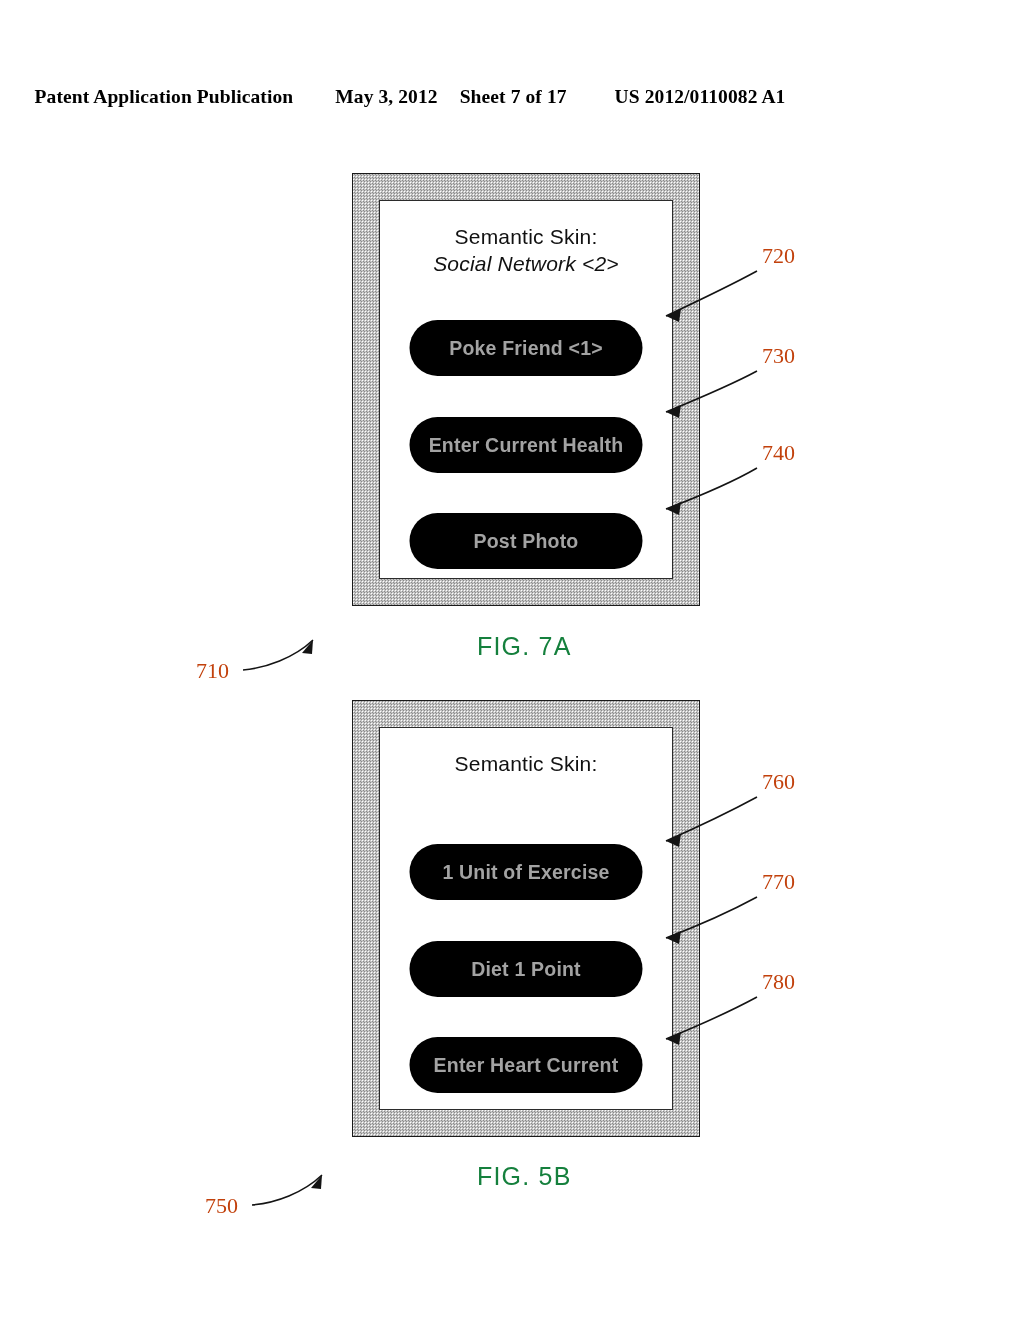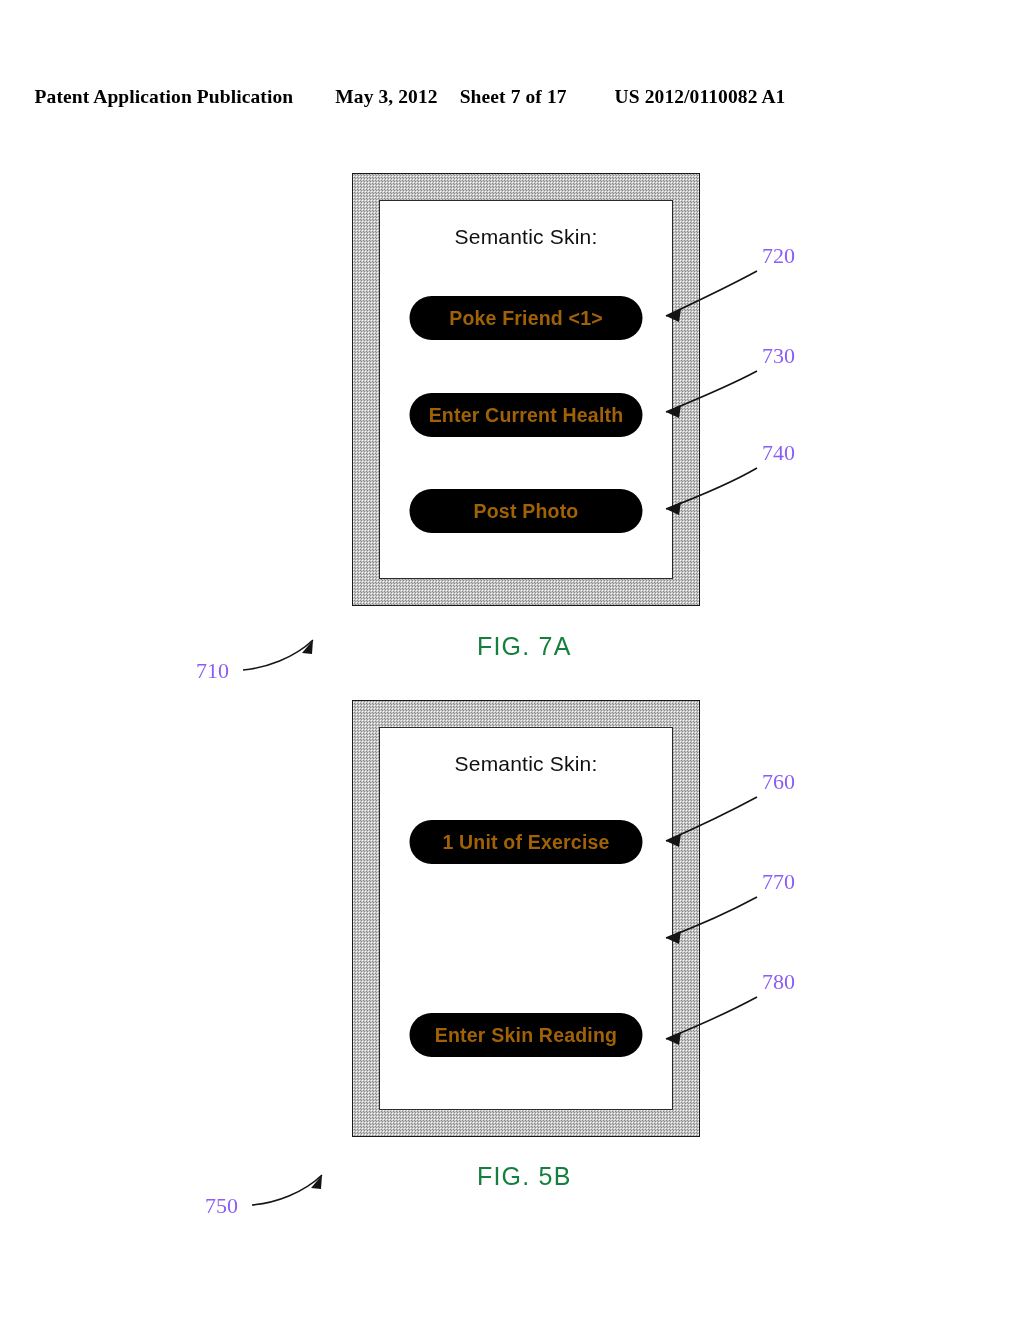--- a/index.html
+++ b/index.html
@@ -75,48 +75,49 @@
     font-style: italic;
     letter-spacing: 0.2px;
   }
 
   .skin-btn {
     position: absolute;
     box-sizing: border-box;
     left: 50%;
     transform: translateX(-50%);
     width: 233px;
-    height: 44px;
+    height: 56px;
     background: #000000;
     border-radius: 28px;
-    color: #a16207;
+    color: #a3a3a3;
     font-size: 19.5px;
     font-weight: bold;
     letter-spacing: 0.2px;
     display: flex;
     align-items: center;
     justify-content: center;
     white-space: nowrap;
+    margin-top: 24px;
   }
 
   
   .fig-caption {
     position: absolute;
     font-size: 25px;
     letter-spacing: 1.2px;
     color: #15803d;
     white-space: nowrap;
   }
 
   
   .ref-num {
     position: absolute;
     font-family: "Liberation Serif", serif;
     font-size: 22px;
-    color: #8b5cf6;
+    color: #c2410c;
     white-space: nowrap;
   }
 
   
   .leaders {
     position: absolute;
     top: 0;
     left: 0;
     width: 1024px;
     height: 1320px;
@@ -137,20 +138,21 @@
   <span class="hdr-date">May 3, 2012</span>
   <span class="hdr-sheet">Sheet 7 of 17</span>
   <span class="hdr-number">US 2012/0110082 A1</span>
 </div>
 
 <div class="device" style="left:352px; top:173px; width:348px; height:433px;">
   <div class="device-screen">
 
     <div class="skin-title" style="top:22px;">
       <span class="skin-line1">Semantic Skin:</span>
+      <span class="skin-line2">Social Network &lt;2&gt;</span>
     </div>
 
     <div class="skin-btn" style="top:95px;">
       <span>Poke Friend &lt;1&gt;</span>
     </div>
     <div class="skin-btn" style="top:192px;">
       <span>Enter Current Health</span>
     </div>
     <div class="skin-btn" style="top:288px;">
       <span>Post Photo</span>
@@ -169,22 +171,25 @@
 <div class="device" style="left:352px; top:700px; width:348px; height:437px;">
   <div class="device-screen">
 
     <div class="skin-title" style="top:22px;">
       <span class="skin-line1">Semantic Skin:</span>
     </div>
 
     <div class="skin-btn" style="top:92px;">
       <span>1 Unit of Exercise</span>
     </div>
+    <div class="skin-btn" style="top:189px;">
+      <span>Diet 1 Point</span>
+    </div>
     <div class="skin-btn" style="top:285px;">
-      <span>Enter Skin Reading</span>
+      <span>Enter Heart Current</span>
     </div>
 
   </div>
 </div>
 
 <div class="ref-num" style="left:762px; top:769px;">760</div>
 <div class="ref-num" style="left:762px; top:869px;">770</div>
 <div class="ref-num" style="left:762px; top:969px;">780</div>
 <div class="ref-num" style="left:205px; top:1193px;">750</div>
 

